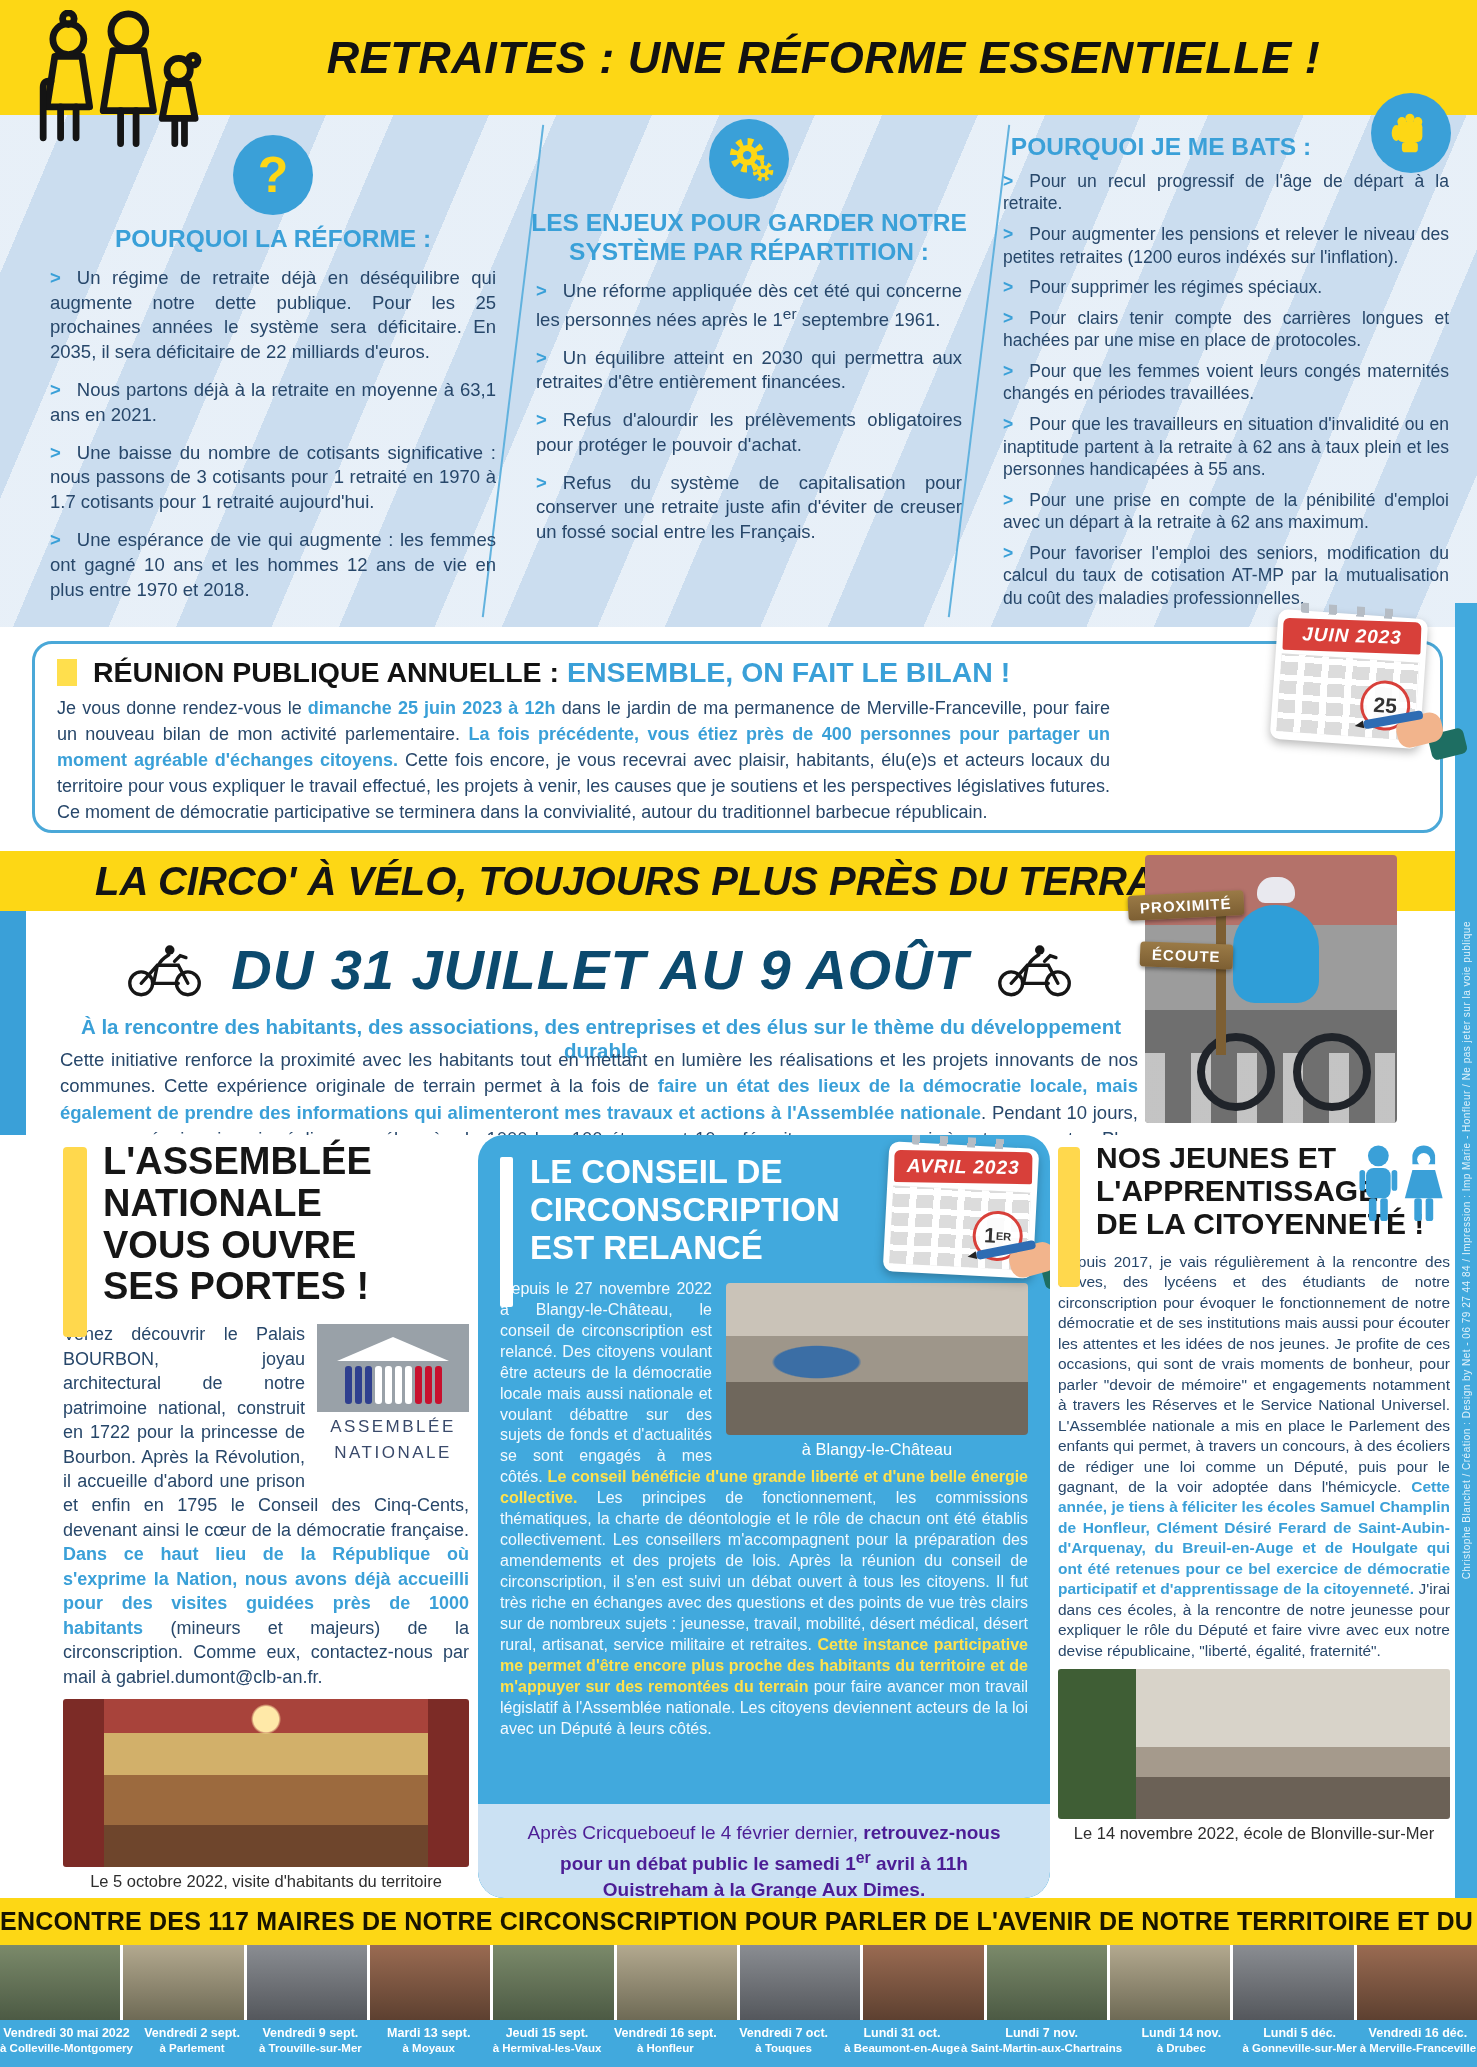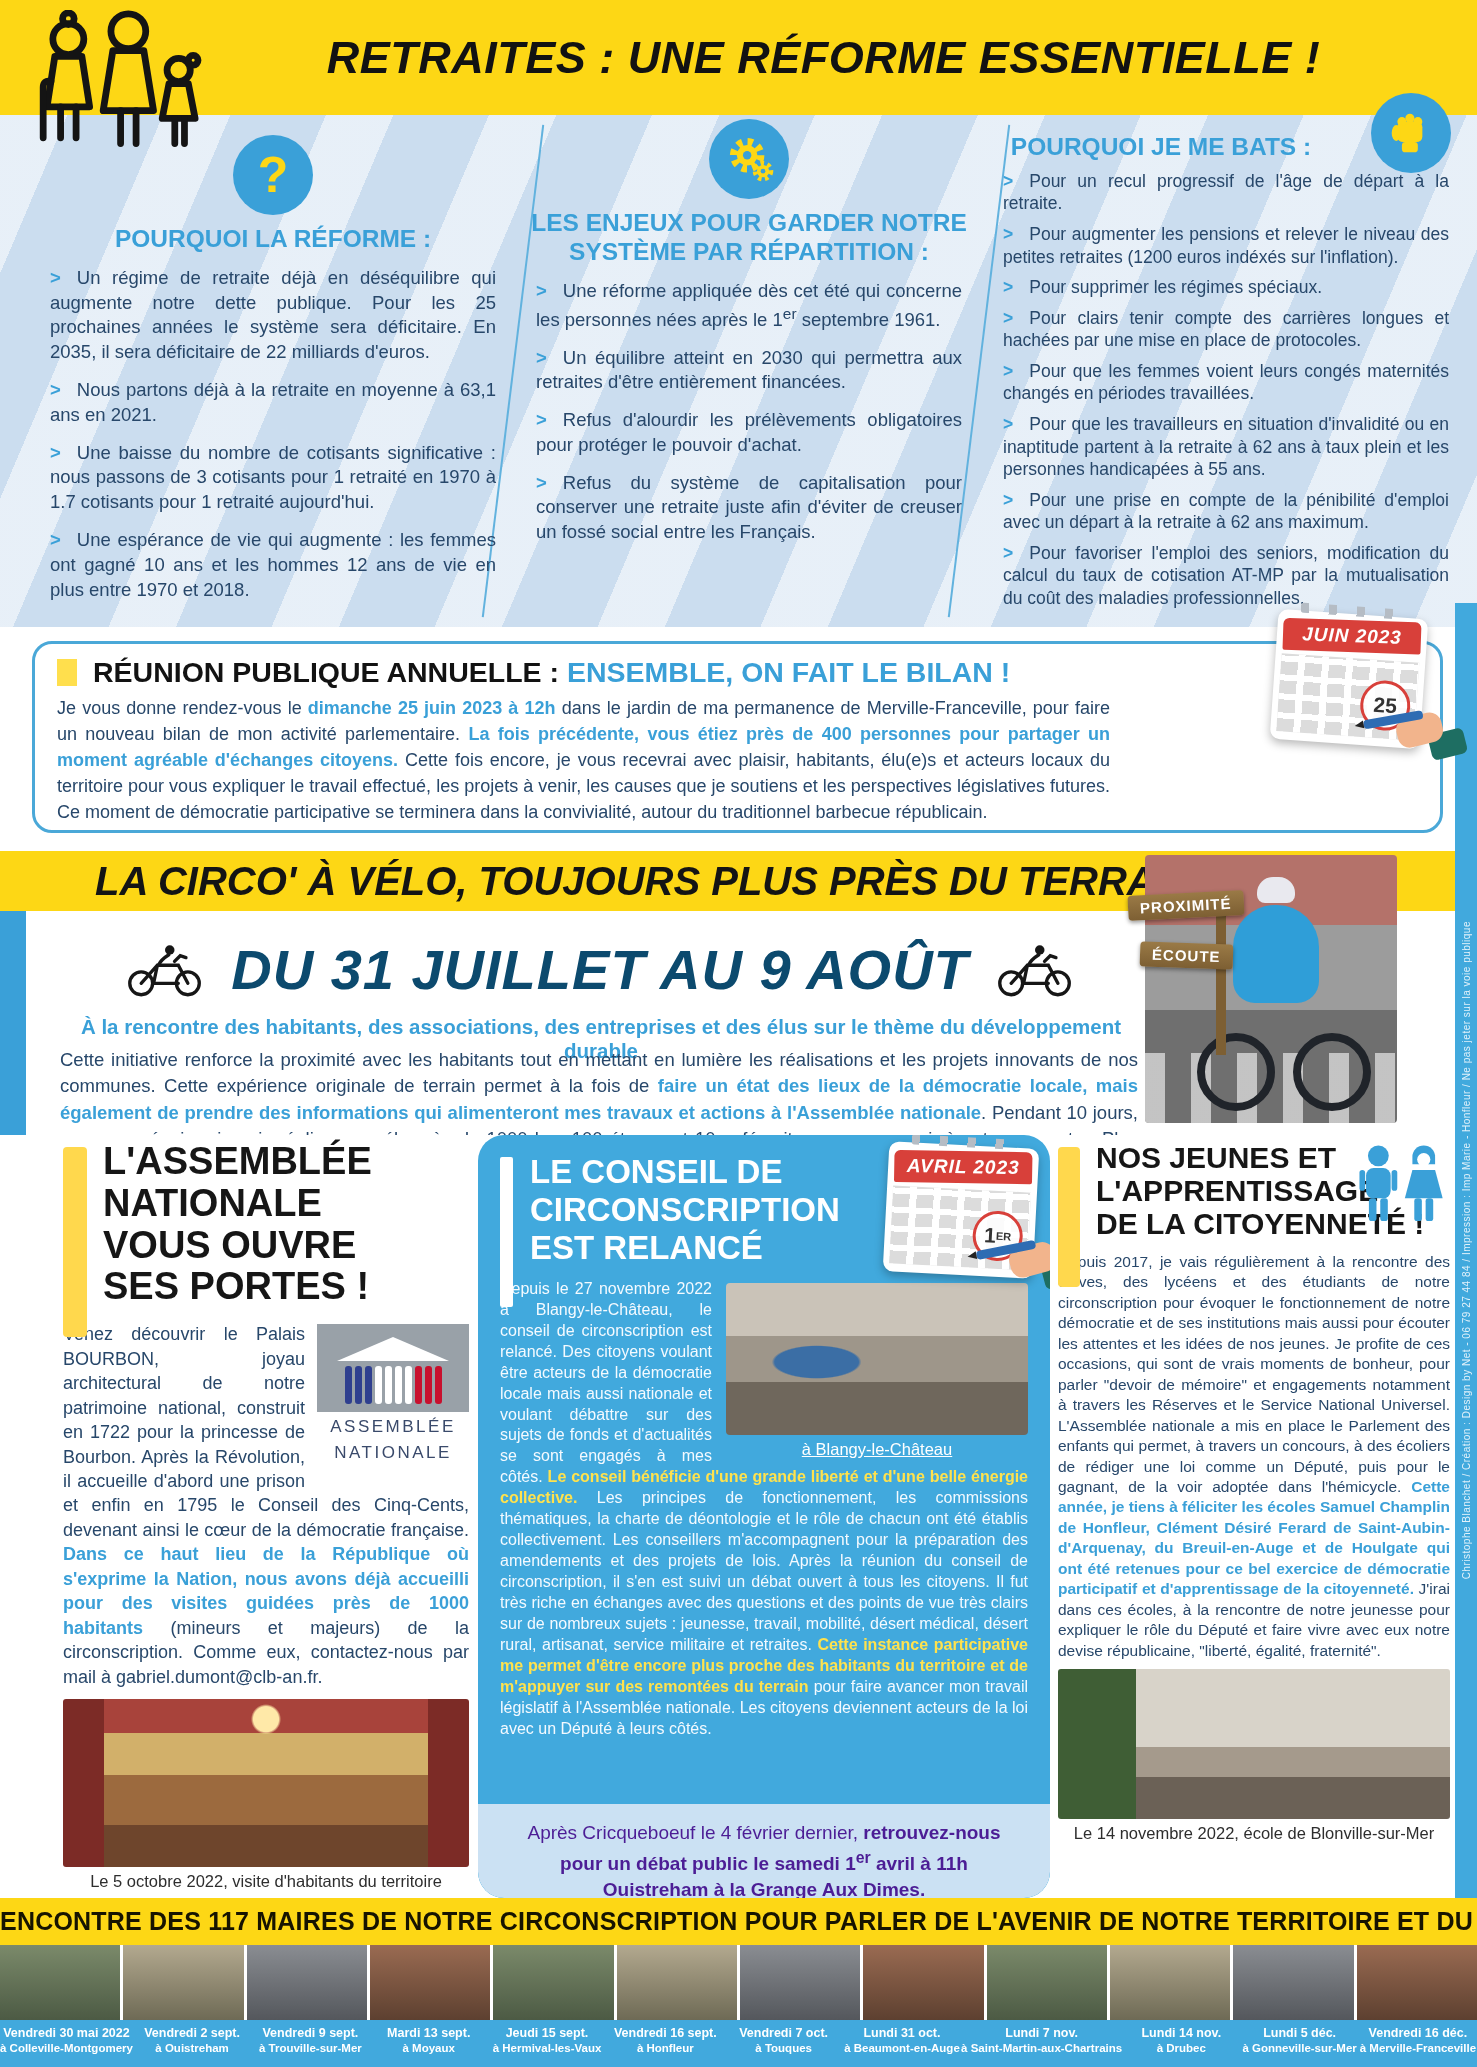--- a/index.html
+++ b/index.html
@@ -116,21 +116,21 @@
   .an-logo-t{font-size:17px;letter-spacing:2.5px;color:#3A4A6B;margin-top:3px;}
   .cap{font-size:16.5px;color:#2e2e2e;text-align:center;margin-top:5px;}
 
   .col-conseil{position:absolute;left:470px;top:0;width:572px;height:763px;background:#41A9DD;
                border-radius:26px;box-sizing:border-box;padding:18px 22px 100px;overflow:hidden;}
   .chead{position:relative;padding-left:30px;margin-right:150px;}
   .wbar{position:absolute;left:0;top:4px;width:13px;height:150px;background:#fff;border-radius:2px;}
   .chead .hline{font-size:33px;color:#fff;line-height:1.15;}
   .conseil-body{margin-top:12px;font-size:16px;line-height:1.31;color:#F4FAFF;text-align:justify;}
   .fig-blangy{float:right;width:302px;margin:4px 0 4px 14px;}
-  .cap-w{color:#fff;font-size:16.5px;text-align:center;margin-top:4px;text-decoration:underline;}
+  .cap-w{color:#fff;font-size:16.5px;text-align:center;margin-top:4px;}
   .ylw{color:#FFE24D;font-weight:bold;}
   .conseil-note{position:absolute;left:0;right:0;bottom:0;height:94px;background:#CBE1F3;
                 border-radius:0 0 26px 26px;padding:16px 30px;box-sizing:border-box;color:#4c1d95;
                 font-size:19px;line-height:1.38;text-align:center;}
   .conseil-note b{font-weight:bold;}
 
   .col-jeunes{position:absolute;left:1050px;top:6px;width:392px;}
   .col-jeunes .ybar{height:140px;width:22px;}
   .col-jeunes .hline{font-size:30px;}
   .col-jeunes .bhead{padding-left:38px;padding-right:0;}
@@ -462,21 +462,21 @@
     <div class="ph-s"></div>
   </div>
 
   <div class="strip-labels">
     <div class="evt">
         <span class="d">Vendredi 30 mai 2022</span>
         <span class="p">à Colleville-Montgomery</span>
       </div>
     <div class="evt">
         <span class="d">Vendredi 2 sept.</span>
-        <span class="p">à Ouistreham</span>
+        <span class="p">à Parlement</span>
       </div>
     <div class="evt">
         <span class="d">Vendredi 9 sept.</span>
         <span class="p">à Trouville-sur-Mer</span>
       </div>
     <div class="evt">
         <span class="d">Mardi 13 sept.</span>
         <span class="p">à Moyaux</span>
       </div>
     <div class="evt">

